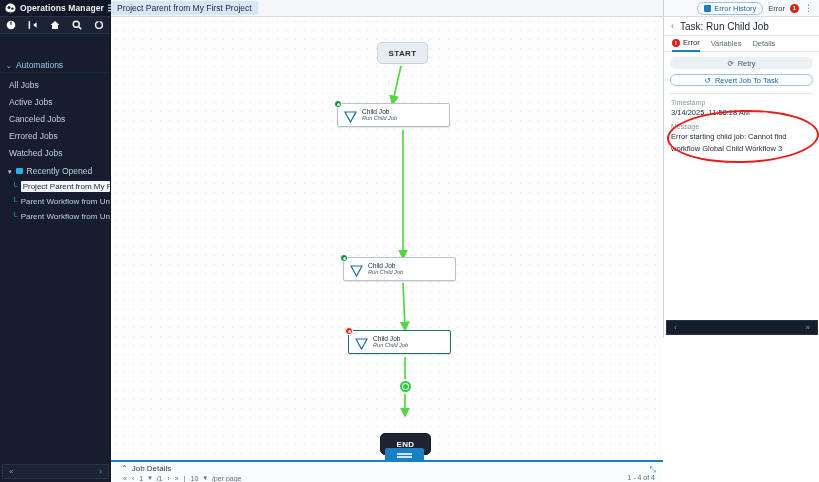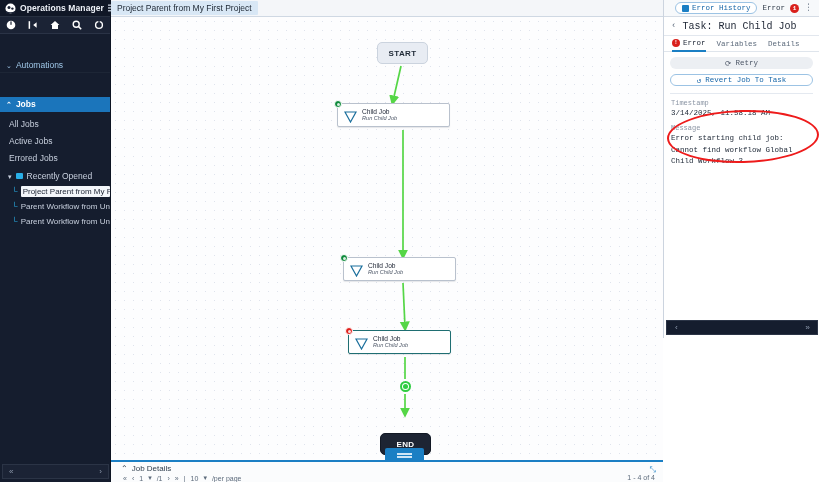--- a/index.html
+++ b/index.html
@@ -152,21 +152,21 @@
     display: flex; align-items: center; gap: 5px; padding-left: 12px;
     font-size: 7px; color: #5d6b7c; margin-top: 1px;
   }
   .bb-row2 span { cursor: pointer; }
   .bb-count { position: absolute; right: 8px; bottom: 1px; font-size: 7px; color: #5d6b7c; }
   .bb-expand { position: absolute; right: 7px; top: 3px; font-size: 8px; color: #1b7fc4; cursor: pointer;}
 
   
   #right {
     position: absolute; left: 663px; top: 0; width: 156px; height: 338px;
-    background: #ffffff; border-left: 1px solid #ccd4df; font-family: Liberation Mono, monospace;
+    background: #ffffff; border-left: 1px solid #ccd4df;
   }
   .r-header {
     height: 17px; display: flex; align-items: center; justify-content: flex-end;
     gap: 5px; padding-right: 6px; background: #f7f9fb;
     border-bottom: 1px solid #d5dce5;
   }
   .pill {
     display: flex; align-items: center; gap: 3px;
     border: 1px solid #9cc3e4; border-radius: 8px; padding: 1px 6px;
     font-size: 7.5px; color: #1766a8; background: #ffffff; cursor: pointer;
@@ -273,33 +273,35 @@
           <rect x="4.4" y="0.6" width="1.3" height="2.6" fill="#1b2335"></rect>
         </svg>
       </span>
     </div>
 
     <div class="sec-row automations">
       <span class="caret">⌄</span>
       <span>Automations</span>
     </div>
 
-    <div class="sec-row accent">
-      <span class="caret">⌃</span>
-      <span>Jobs</span>
-    </div>
 
     <div class="nav-item">
       <span>All Jobs</span>
     </div>
     <div class="nav-item">
       <span>Active Jobs</span>
     </div>
     <div class="nav-item">
+      <span>Canceled Jobs</span>
+    </div>
+    <div class="nav-item">
       <span>Errored Jobs</span>
+    </div>
+    <div class="nav-item">
+      <span>Watched Jobs</span>
     </div>
 
     <div class="group-head">
       <span class="caret">▾</span>
       <span class="folder-box"></span>
       <span>Recently Opened</span>
     </div>
 
     <div class="leaf selected">
       <span class="tee">└</span>

